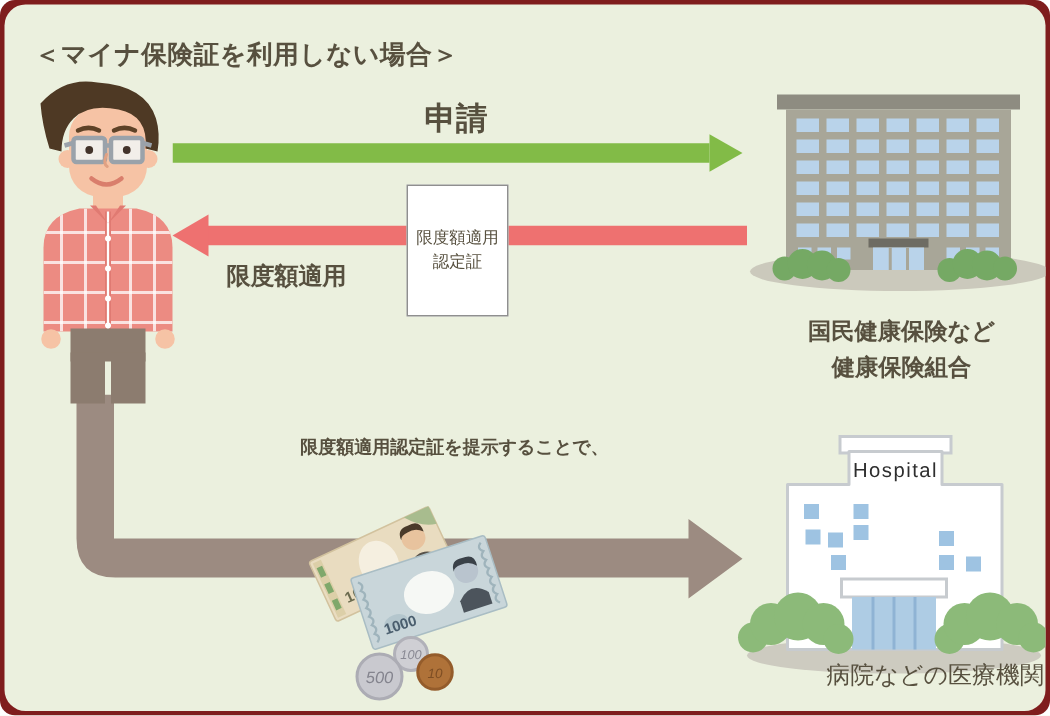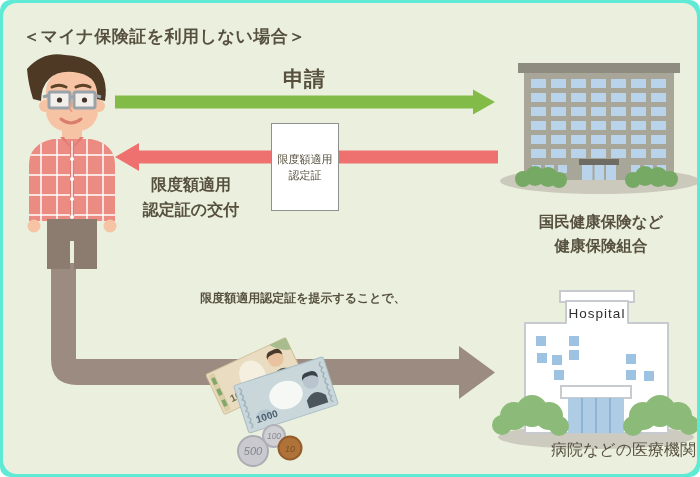--- a/index.html
+++ b/index.html
@@ -1,16 +1,16 @@
 <!DOCTYPE html>
 <html><head>
 <meta charset="utf-8">
 <style>
   html,body{margin:0;padding:0;background:#ffffff;font-family:"Liberation Sans","DejaVu Sans",sans-serif;}
-  .page{position:relative;width:700px;height:477px;background:#5eead4;border-radius:10px;overflow:hidden;}
+  .page{position:relative;width:700px;height:477px;background:#7f1d1d;border-radius:10px;overflow:hidden;}
   .canvas{position:absolute;left:3px;top:3px;right:3px;bottom:3px;background:#EBF0DE;border-radius:14px;overflow:hidden;}
   .jp{color:#57503F;}
   .title{position:absolute;left:20px;top:22px;font-size:17px;font-weight:600;letter-spacing:.5px;}
   .apply-label{position:absolute;left:112px;top:62px;width:378px;text-align:center;font-size:21px;font-weight:600;}
   .arrow-svg{position:absolute;}
   .cert-box{position:absolute;left:268px;top:120px;width:66px;height:86px;background:#ffffff;border:1px solid #8f8f8f;
             display:flex;flex-direction:column;align-items:center;justify-content:center;z-index:5;
             font-size:11px;line-height:1.5;text-align:center;}
   .issue-label{position:absolute;left:113px;top:170px;width:150px;text-align:center;font-size:16px;font-weight:600;line-height:1.55;z-index:6;}
   .present-label{position:absolute;left:110px;top:286px;width:380px;text-align:center;font-size:12px;font-weight:600;line-height:1.55;z-index:6;}
@@ -100,21 +100,20 @@
       <polygon points="2,16 26,2 26,30" fill="#EE7170"></polygon>
     </svg>
 
     <div class="cert-box jp">
       <div>限度額適用</div>
       <div>認定証</div>
     </div>
 
     <div class="issue-label jp">
       <div>限度額適用</div>
-      <div>認定証の交付</div>
     </div>
 
     <svg class="brown-arrow" width="465" height="140" viewBox="0 0 465 140">
       <path d="M12,0 H37 V96 H420 V83 L456,109.5 L420,136 V122 H38 Q12,122 12,96 Z" fill="#9C8B81"></path>
     </svg>
 
     <div class="present-label jp">
       <div>限度額適用認定証を提示することで、</div>
     </div>
 

